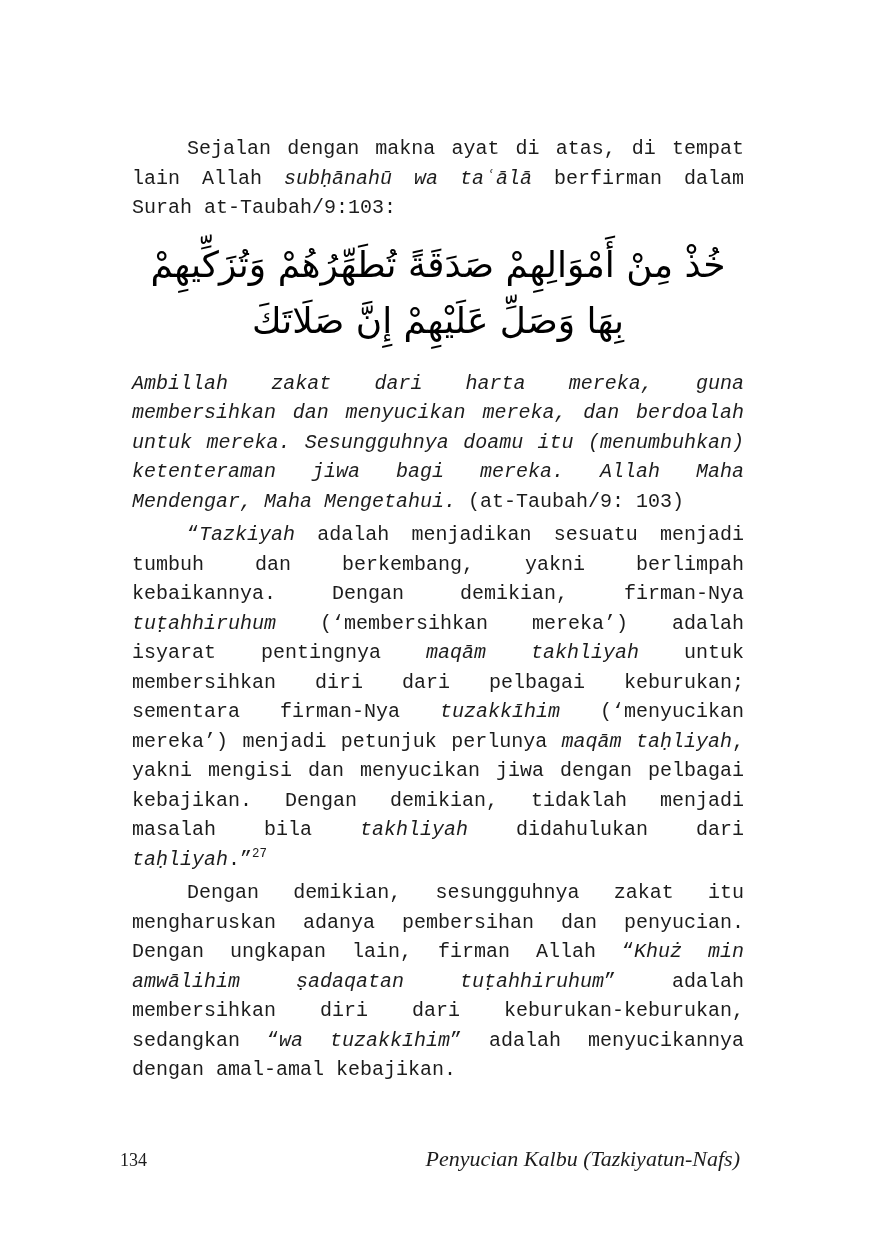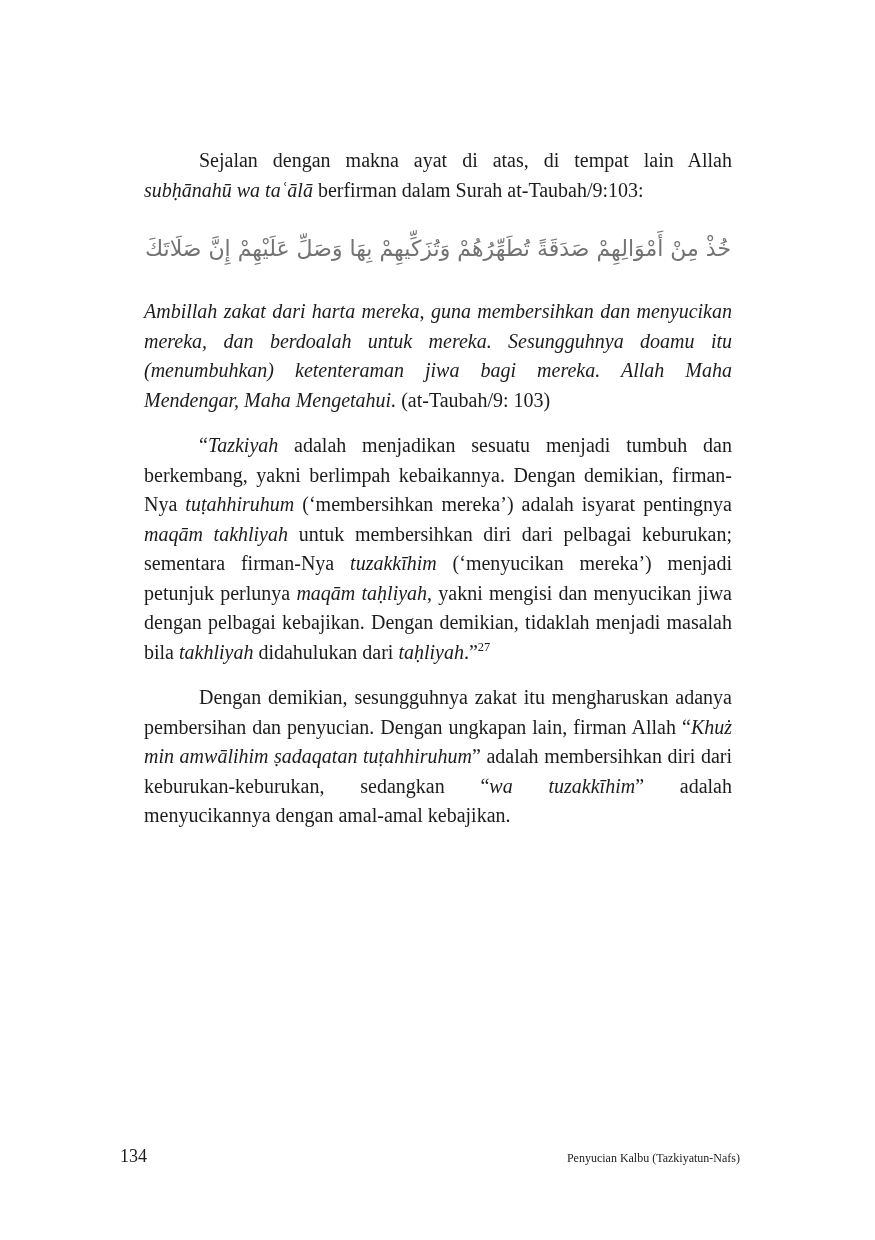--- a/index.html
+++ b/index.html
@@ -19,32 +19,33 @@
   }
   .content {
     position: absolute;
     left: 128px;
     top: 130px;
     width: 620px;
     font-size: 20px;
     line-height: 29.5px;
   }
   p.para {
-    margin: 16px;
+    margin: 4px;
     text-align: justify;
+    font-family: Liberation Mono, monospace;
   }
   p.indent { text-indent: 55px; }
   .arabic-block {
     direction: rtl;
     text-align: center;
     font-family: "DejaVu Sans", sans-serif;
-    font-size: 22px;
+    font-size: 36px;
     line-height: 56px;
     margin: 14px 0 20px 0;
-    color: #737373;
+    color: #000000;
   }
   .translation { margin-bottom: 1px; }
   .section-heading {
     margin: 27px 0 1px 0;
     text-align: left;
     text-indent: 0;
   }
   sup {
     font-size: 0.62em;
     line-height: 0;
@@ -53,21 +54,22 @@
     position: absolute;
     left: 120px;
     width: 620px;
     top: 1146px;
     display: flex;
     justify-content: space-between;
     align-items: baseline;
     font-size: 18px;
   }
   .running-title {
-    font-size: 12px;
+    font-style: italic;
+    font-size: 22px;
   }
 </style>
 </head>
 <body>
 
 <div class="page">
   <div class="content">
 
     <p class="para indent"><span>Sejalan dengan makna ayat di atas, di tempat lain Allah </span><span style="font-style: italic;">subḥānahū wa taʿālā</span><span> berfirman dalam Surah at-Taubah/9:103:</span></p>
 

